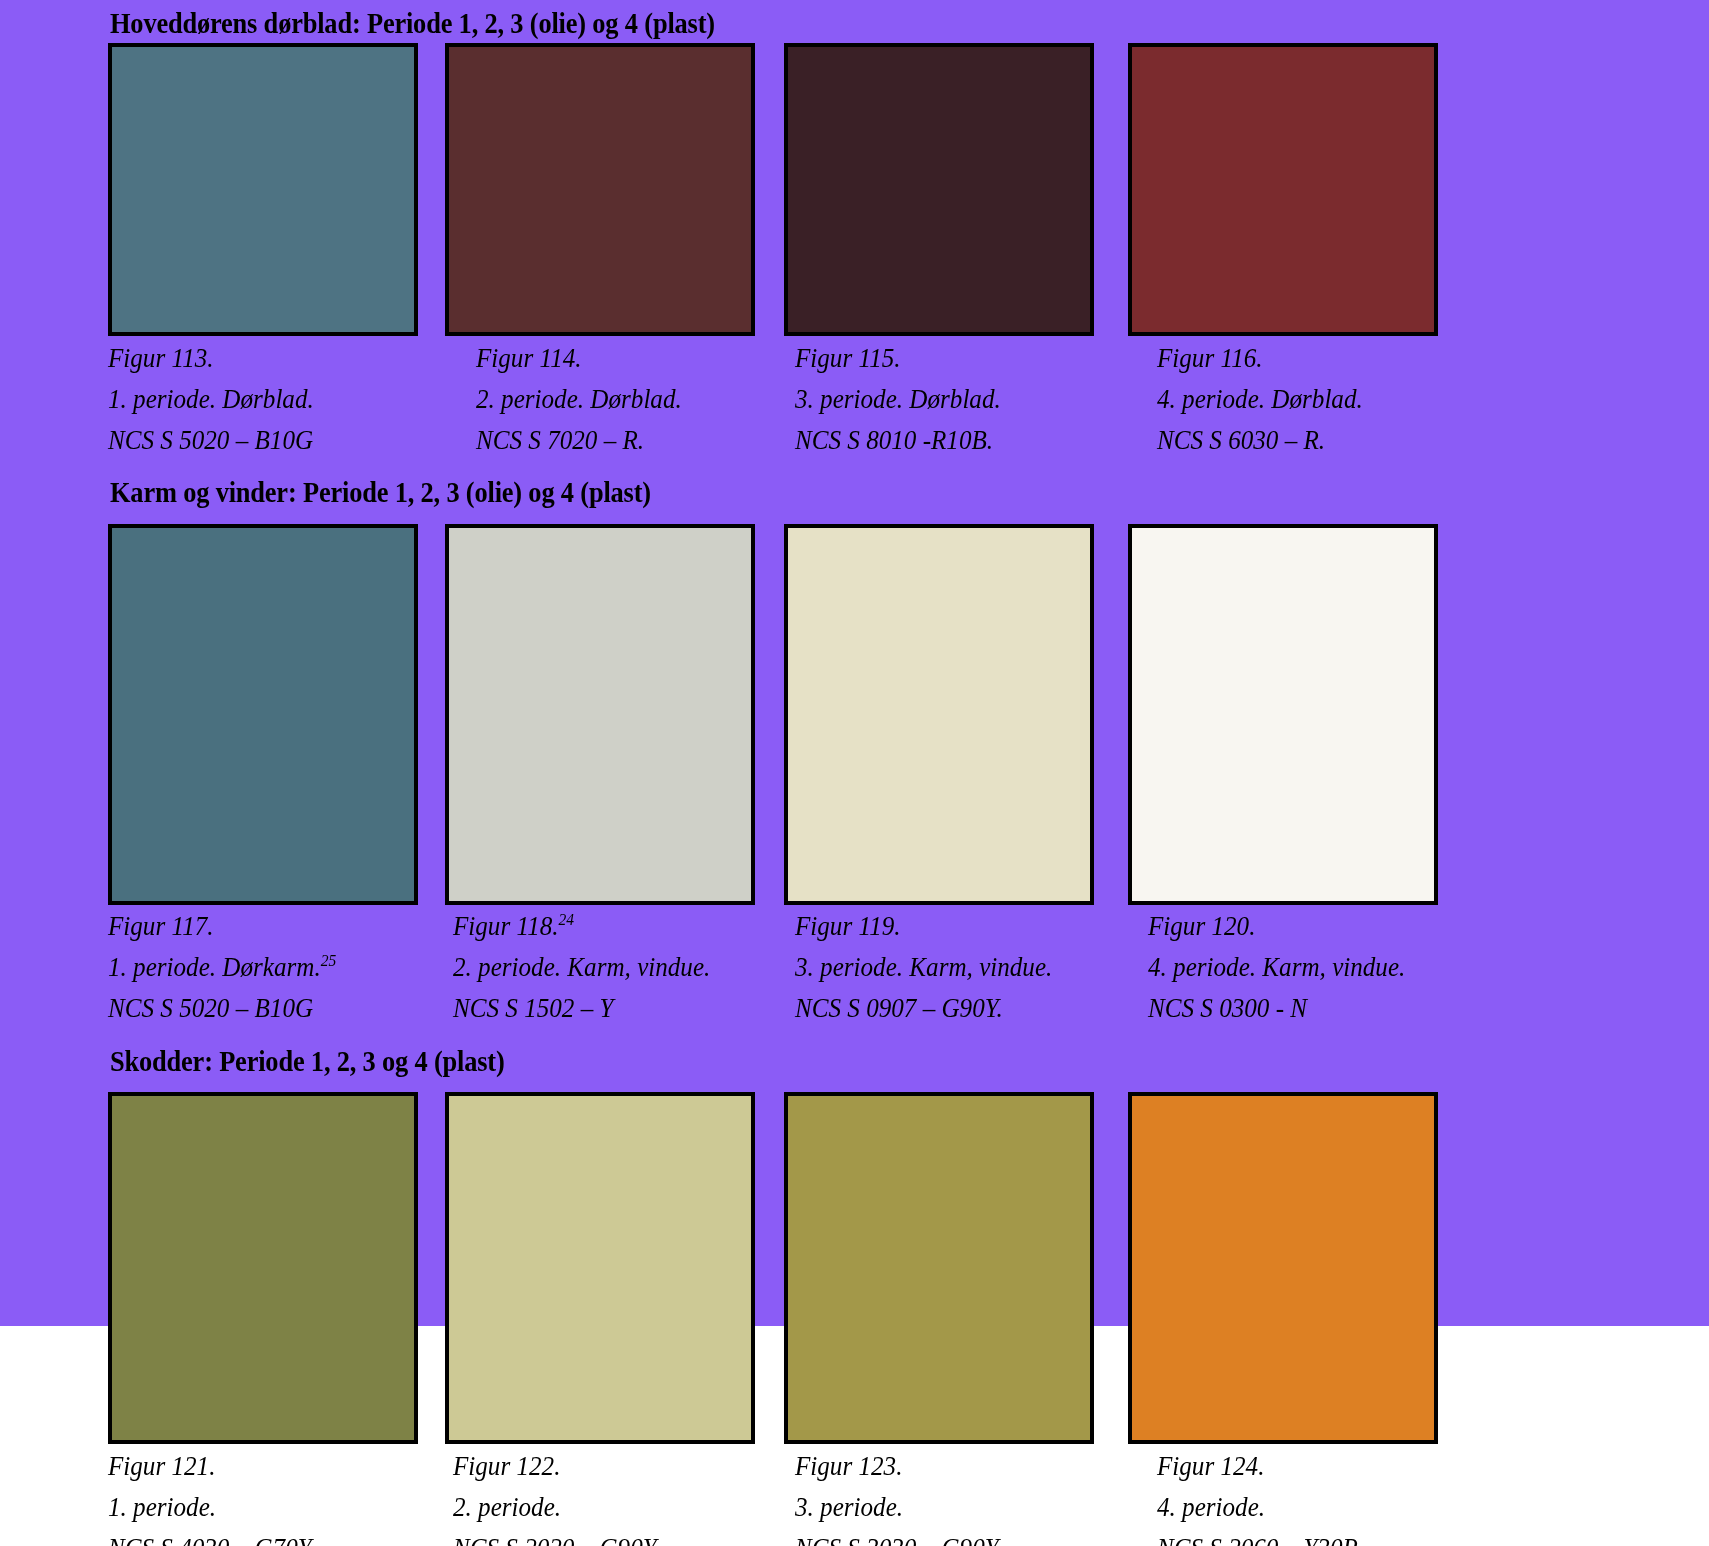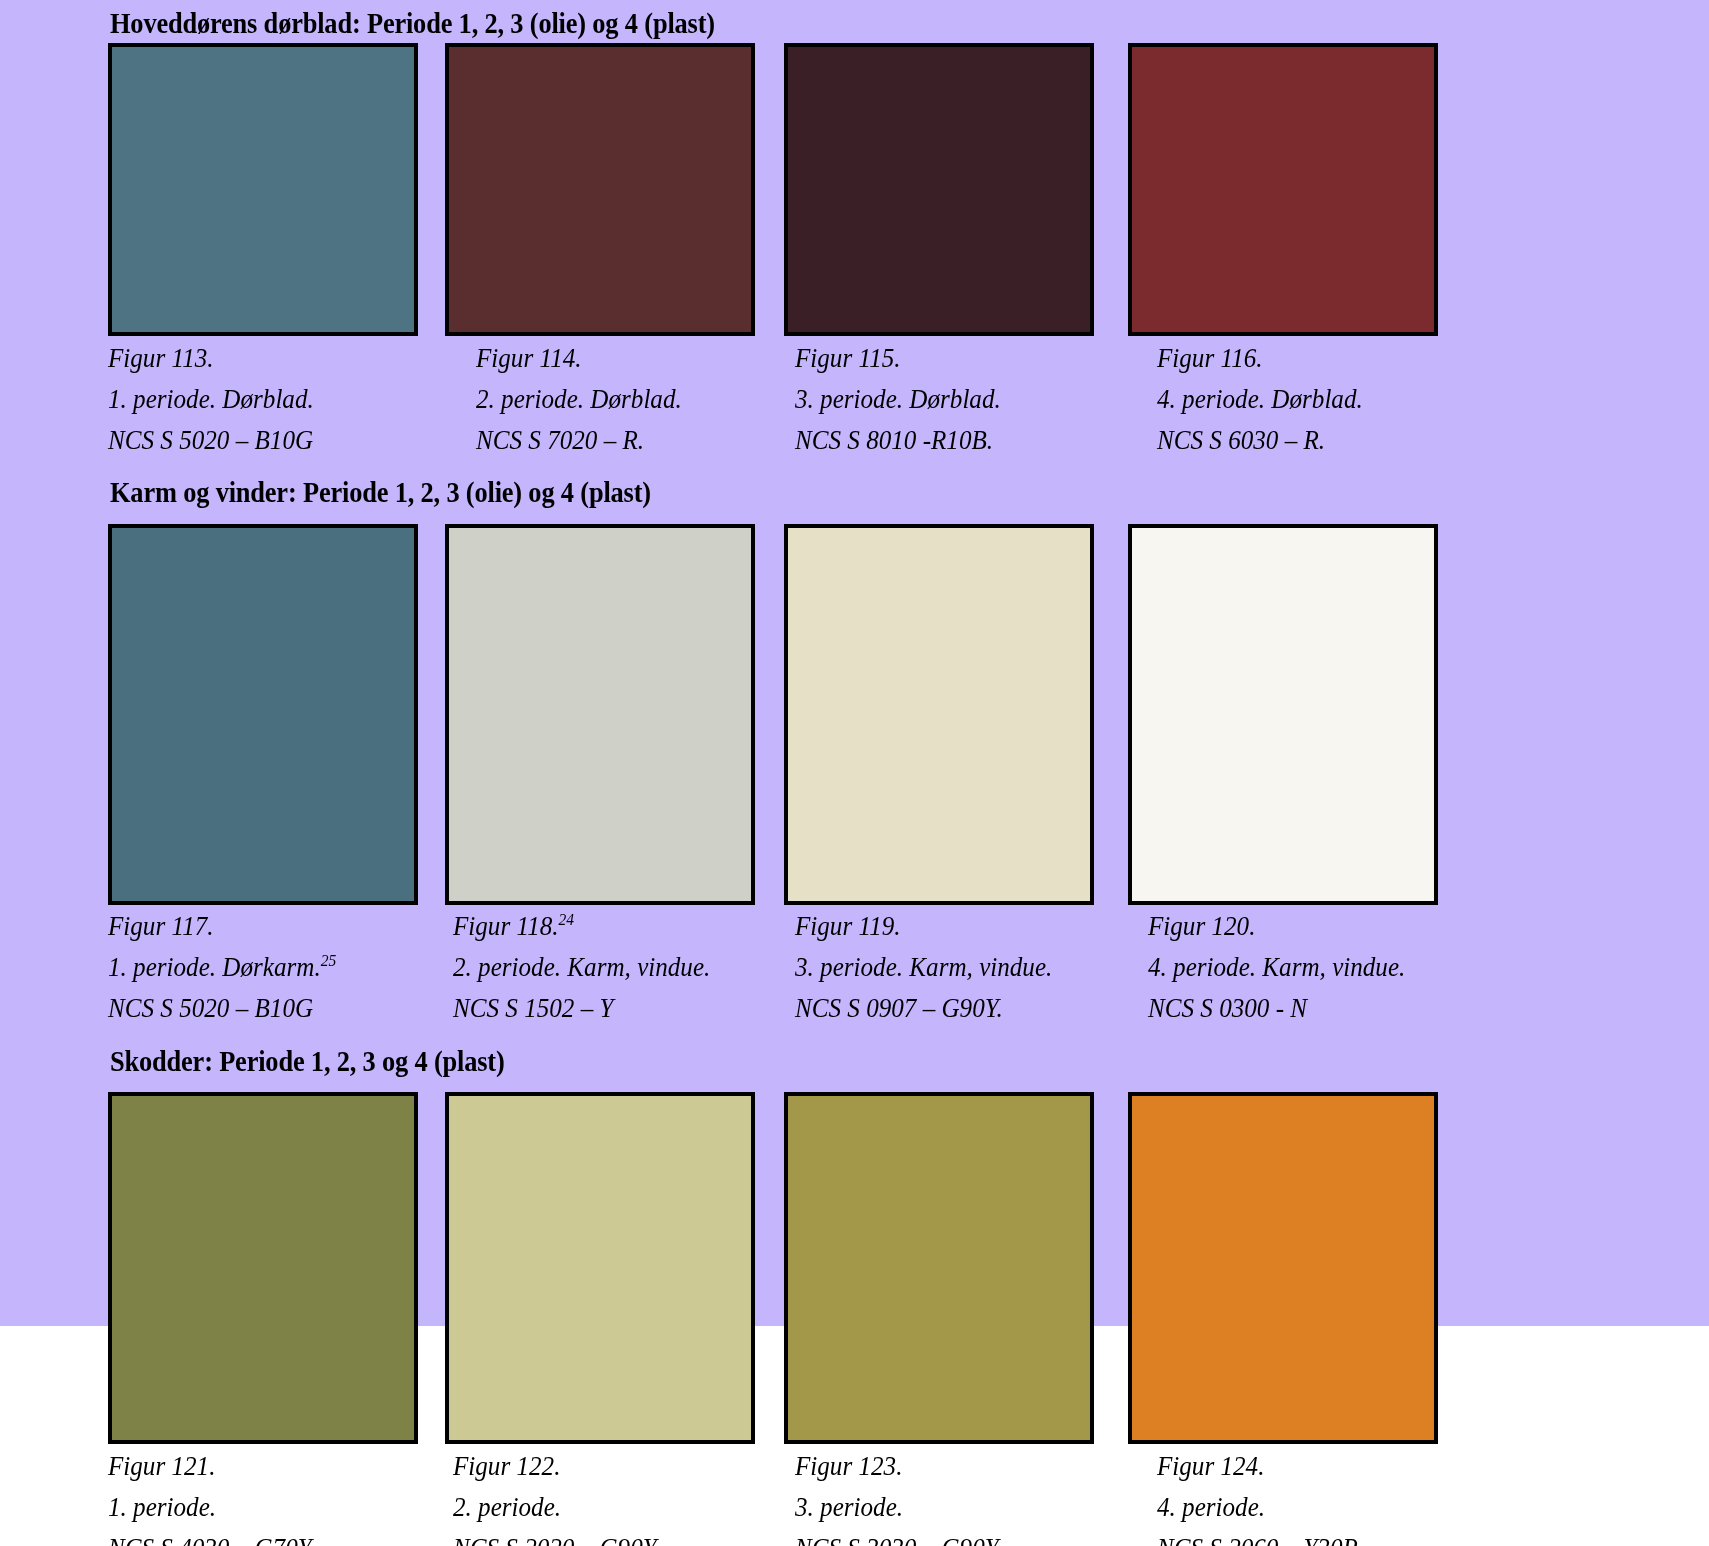--- a/index.html
+++ b/index.html
@@ -11,21 +11,21 @@
     width: 1709px;
     height: 1546px;
     font-family: "Liberation Serif", "DejaVu Serif", serif;
     color: #000000;
     overflow: hidden;
   }
   .page {
     position: relative;
     width: 1709px;
     height: 1326px;
-    background: #c4b5fd;
+    background: #8b5cf6;
   }
 
   .section-heading {
     position: absolute;
     left: 110px;
     font-family: "Liberation Serif", "DejaVu Serif", serif;
     font-weight: bold;
     font-size: 30px;
     line-height: 34px;
     letter-spacing: -0.2px;

